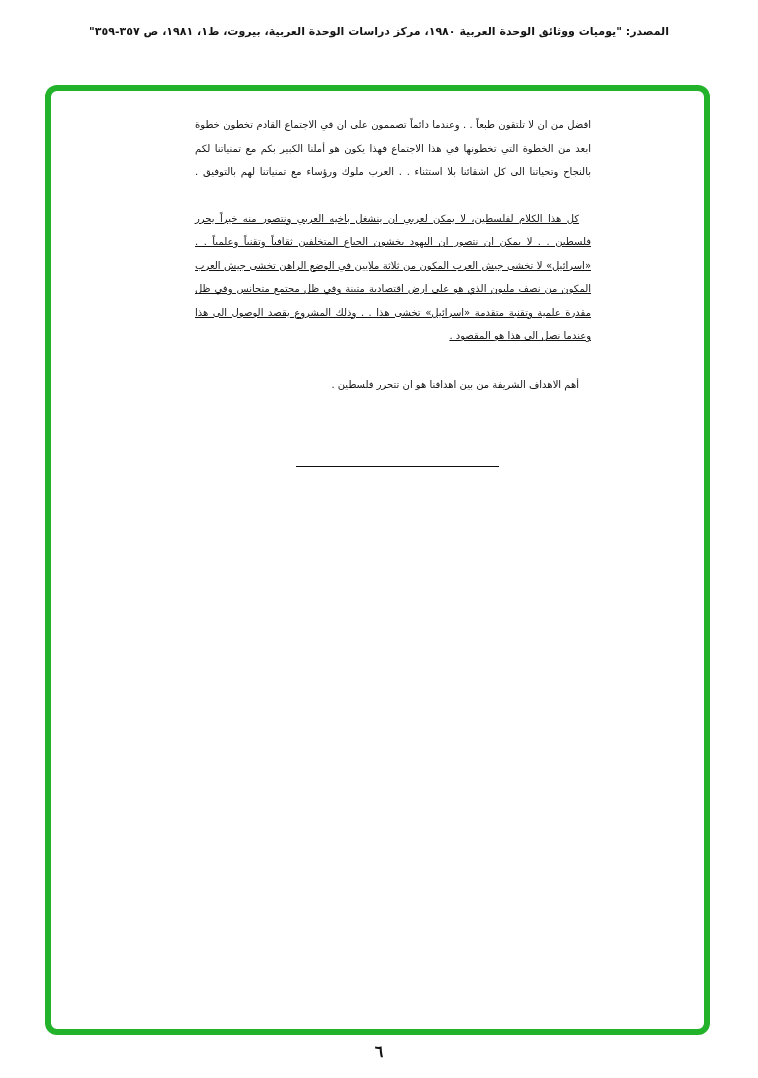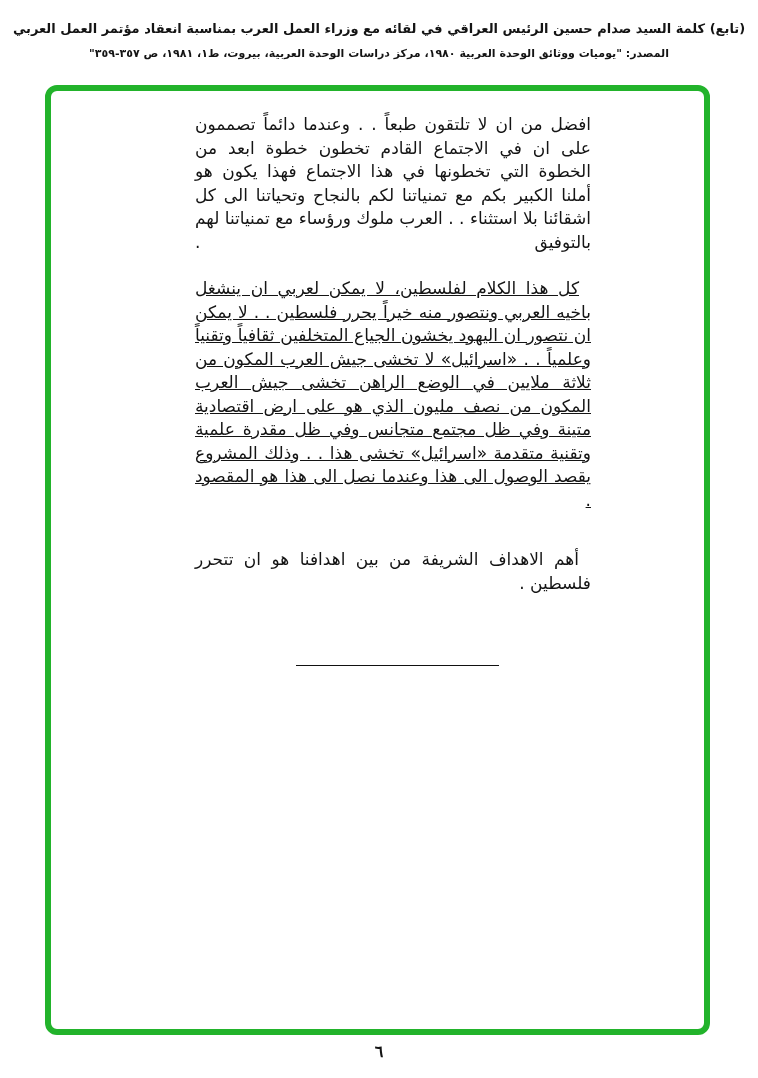--- a/index.html
+++ b/index.html
@@ -53,31 +53,31 @@
     height:950px;
     border:6px solid var(--green);
     border-radius:12px;
     background:var(--paper);
   }
   .text-col{
     position:absolute;
     top:22px;
     right:113px;
     width:396px;
-    font-size:17px;
+    font-size:10px;
     line-height:23.5px;
     text-align:justify;
     color:var(--ink);
   }
   .para{margin:0;}
   .para.first-continued{
     text-align-last:justify;
   }
   .para.p2{margin-top:23px; text-indent:12px;text-decoration:underline;}
-  .para.p3{margin-top:36px; text-indent:12px;}
+  .para.p3{margin-top:25px; text-indent:12px;}
   .divider{
     border:none;
     border-top:1.5px solid #111;
     width:203px;
     margin:70px auto 0 auto;
     transform:translateX(4px);
   }
   
   .page-num{
     position:absolute;
@@ -89,21 +89,20 @@
     font-weight:bold;
     font-family:"DejaVu Serif", serif;
   }
 </style>
 </head>
 <body>
 
 <div class="page">
 
   <header class="header">
-    <div class="header-title">(تابع) كلمة السيد صدام حسين الرئيس العراقي في لقائه مع وزراء العمل العرب بمناسبة انعقاد مؤتمر العمل العربي</div>
     <div class="header-source">المصدر: "يوميات ووثائق الوحدة العربية ١٩٨٠، مركز دراسات الوحدة العربية، بيروت، ط١، ١٩٨١، ص ٣٥٧-٣٥٩"</div>
   </header>
 
   <div class="green-box">
     <div class="text-col">
       <p class="para first-continued">افضل من ان لا تلتقون طبعاً . . وعندما دائماً تصممون على ان في الاجتماع القادم تخطون خطوة ابعد من الخطوة التي تخطونها في هذا الاجتماع فهذا يكون هو أملنا الكبير بكم مع تمنياتنا لكم بالنجاح وتحياتنا الى كل اشقائنا بلا استثناء . . العرب ملوك ورؤساء مع تمنياتنا لهم بالتوفيق .</p>
       <p class="para p2">كل هذا الكلام لفلسطين، لا يمكن لعربي ان ينشغل باخيه العربي ونتصور منه خيراً يحرر فلسطين . . لا يمكن ان نتصور ان اليهود يخشون الجياع المتخلفين ثقافياً وتقنياً وعلمياً . . «اسرائيل» لا تخشى جيش العرب المكون من ثلاثة ملايين في الوضع الراهن تخشى جيش العرب المكون من نصف مليون الذي هو على ارض اقتصادية متينة وفي ظل مجتمع متجانس وفي ظل مقدرة علمية وتقنية متقدمة «اسرائيل» تخشى هذا . . وذلك المشروع يقصد الوصول الى هذا وعندما نصل الى هذا هو المقصود .</p>
       <p class="para p3">أهم الاهداف الشريفة من بين اهدافنا هو ان تتحرر فلسطين .</p>
       <hr class="divider">
     </div>

